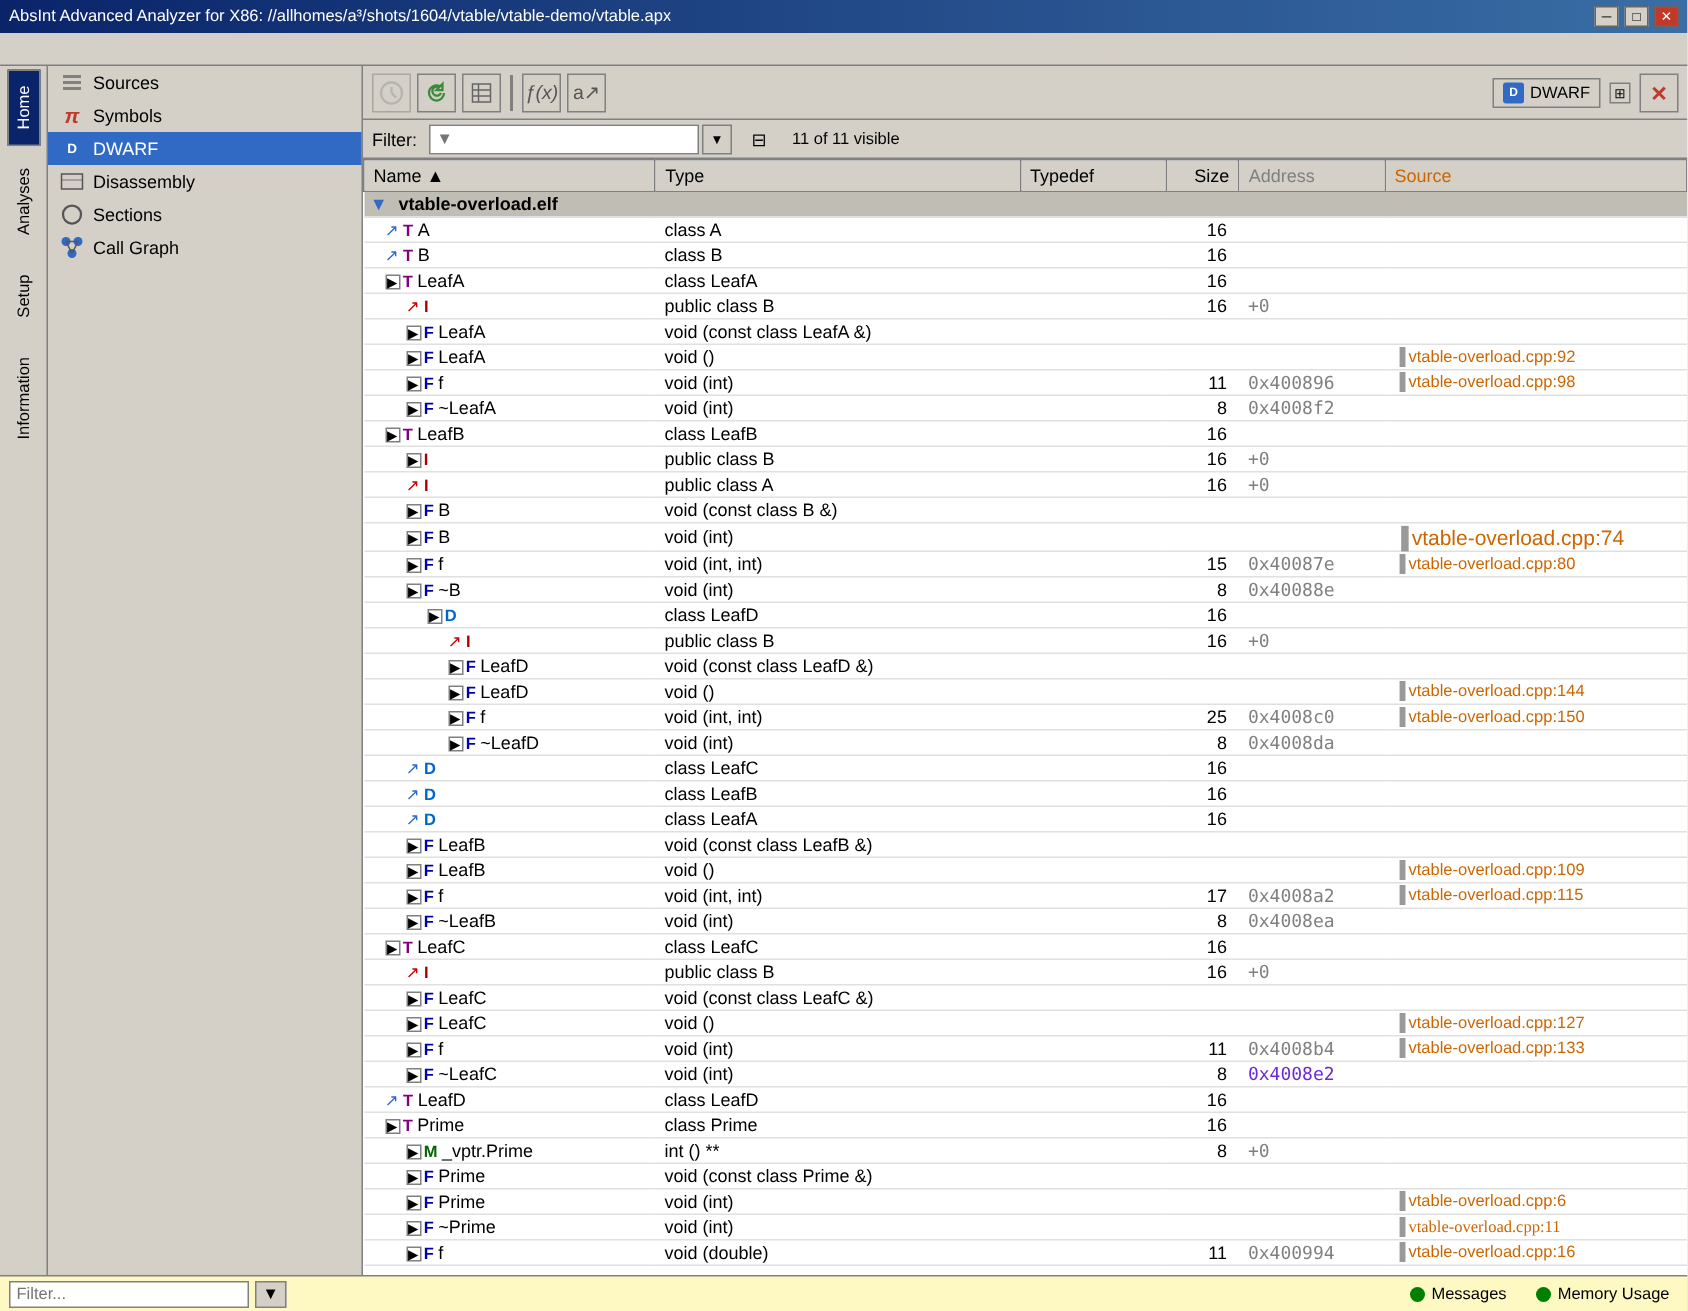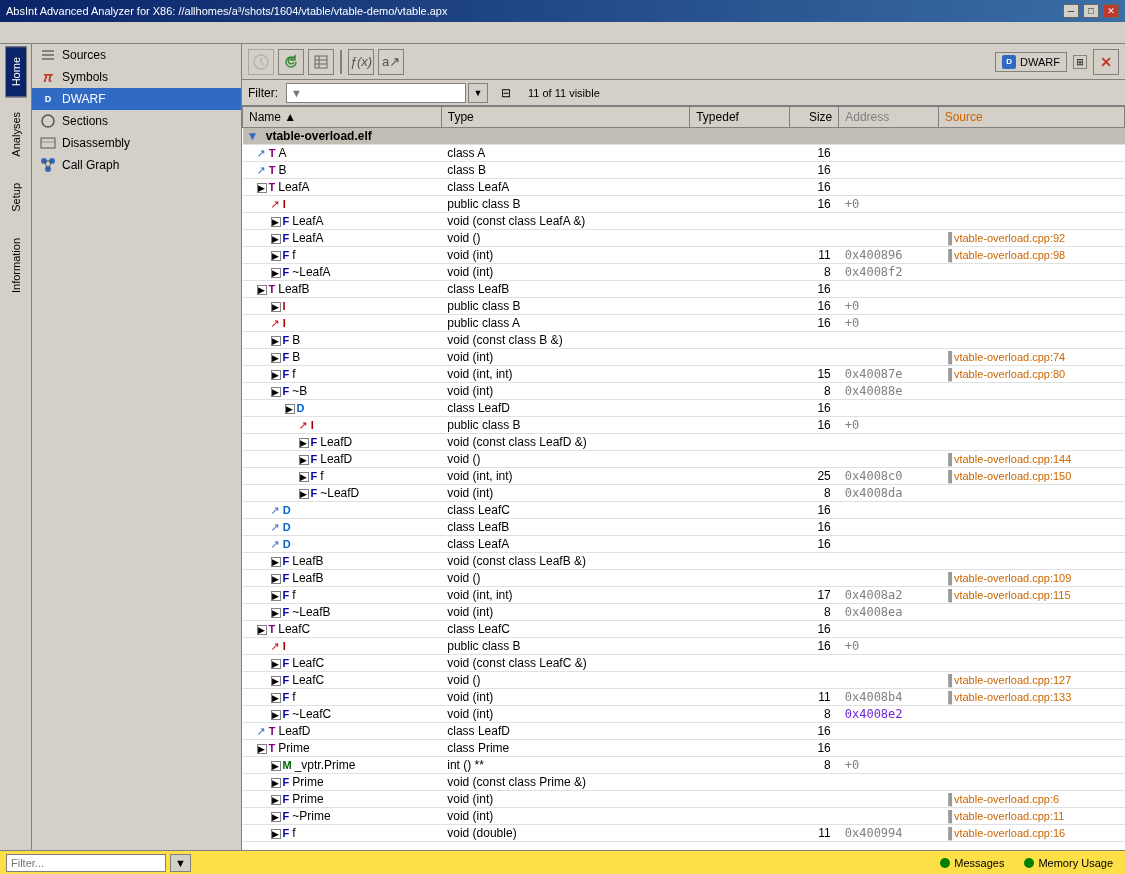--- a/index.html
+++ b/index.html
@@ -244,21 +244,21 @@
     .col-address { min-width: 80px; color: #808080; }
     .col-source { min-width: 150px; color: #cc6600; }
     
     
     #table-container::-webkit-scrollbar { width: 14px; }
     #table-container::-webkit-scrollbar-track { background: #d4d0c8; }
     #table-container::-webkit-scrollbar-thumb { background: #808080; border: 2px solid #d4d0c8; }
     
     
     #status-bar {
-      background: #fde047;
+      background: #fef9c3;
       border-top: 1px solid #808080;
       height: 24px;
       display: flex;
       align-items: center;
       padding: 0 6px;
       gap: 4px;
     }
     #status-bar .filter-area {
       display: flex; align-items: center; gap: 4px; flex: 1;
     }
@@ -345,33 +345,33 @@
     </div>
     <div class="nav-item active">
       <span class="nav-icon">
         <div class="nav-icon-dwarf">D</div>
       </span>
       <span>DWARF</span>
     </div>
     <div class="nav-item">
       <span class="nav-icon">
         <svg width="16" height="16">
-            <circle cx="8" cy="8" r="6" fill="none" stroke="#555" stroke-width="1.5"></circle>
-          </svg>
-      </span>
-      <span>Sections</span>
-    </div>
-    <div class="nav-item">
-      <span class="nav-icon">
-        <svg width="16" height="16">
             <rect x="1" y="3" width="14" height="10" fill="none" stroke="#555" stroke-width="1"></rect>
             <line x1="1" y1="7" x2="15" y2="7" stroke="#555" stroke-width="0.5"></line>
           </svg>
       </span>
       <span>Disassembly</span>
+    </div>
+    <div class="nav-item">
+      <span class="nav-icon">
+        <svg width="16" height="16">
+            <circle cx="8" cy="8" r="6" fill="none" stroke="#555" stroke-width="1.5"></circle>
+          </svg>
+      </span>
+      <span>Sections</span>
     </div>
     <div class="nav-item">
       <span class="nav-icon">
         <svg width="16" height="16">
             <circle cx="4" cy="4" r="3" fill="#316ac5"></circle>
             <circle cx="12" cy="4" r="3" fill="#316ac5"></circle>
             <circle cx="8" cy="12" r="3" fill="#316ac5"></circle>
             <line x1="4" y1="4" x2="12" y2="4" stroke="#555" stroke-width="1"></line>
             <line x1="4" y1="4" x2="8" y2="12" stroke="#555" stroke-width="1"></line>
             <line x1="12" y1="4" x2="8" y2="12" stroke="#555" stroke-width="1"></line>
@@ -542,21 +542,21 @@
               <td style="text-align: right; padding-right: 8px;"></td>
               <td style="font-family: monospace;"></td>
               <td style="color: rgb(204, 102, 0); font-size: 11px;"></td>
             </tr>
             <tr>
               <td style="padding-left: 28px;"><span class="expand-icon" style="cursor:pointer;">▶</span><span class="badge-F" style="margin-right:3px;">F</span><span>B</span></td>
               <td>void (int)</td>
               <td></td>
               <td style="text-align: right; padding-right: 8px;"></td>
               <td style="font-family: monospace;"></td>
-              <td style="color: rgb(204, 102, 0); font-size: 11px;"><span style="color:#999; margin-right:2px;">▐</span>vtable-overload.cpp:74</td>
+              <td style="color: rgb(204, 102, 0); font-size: 14px;"><span style="color:#999; margin-right:2px;">▐</span>vtable-overload.cpp:74</td>
             </tr>
             <tr>
               <td style="padding-left: 28px;"><span class="expand-icon" style="cursor:pointer;">▶</span><span class="badge-F" style="margin-right:3px;">F</span><span>f</span></td>
               <td>void (int, int)</td>
               <td></td>
               <td style="text-align: right; padding-right: 8px;">15</td>
               <td style="font-family: monospace; color: rgb(128, 128, 128);">0x40087e</td>
               <td style="color: rgb(204, 102, 0); font-size: 11px;"><span style="color:#999; margin-right:2px;">▐</span>vtable-overload.cpp:80</td>
             </tr>
             <tr>
@@ -758,21 +758,21 @@
               <td style="text-align: right; padding-right: 8px;"></td>
               <td style="font-family: monospace;"></td>
               <td style="color: rgb(204, 102, 0); font-size: 11px;"><span style="color:#999; margin-right:2px;">▐</span>vtable-overload.cpp:6</td>
             </tr>
             <tr>
               <td style="padding-left: 28px;"><span class="expand-icon" style="cursor:pointer;">▶</span><span class="badge-F" style="margin-right:3px;">F</span><span>~Prime</span></td>
               <td>void (int)</td>
               <td></td>
               <td style="text-align: right; padding-right: 8px;"></td>
               <td style="font-family: monospace;"></td>
-              <td style="color: rgb(204, 102, 0); font-size: 11px;"><span style="color:#999; margin-right:2px;">▐</span>vtable-overload.cpp:11</td>
+              <td style="color: rgb(204, 102, 0); font-size: 11px; font-family: Liberation Serif, serif;"><span style="color:#999; margin-right:2px;">▐</span>vtable-overload.cpp:11</td>
             </tr>
             <tr>
               <td style="padding-left: 28px;"><span class="expand-icon" style="cursor:pointer;">▶</span><span class="badge-F" style="margin-right:3px;">F</span><span>f</span></td>
               <td>void (double)</td>
               <td></td>
               <td style="text-align: right; padding-right: 8px;">11</td>
               <td style="font-family: monospace; color: rgb(128, 128, 128);">0x400994</td>
               <td style="color: rgb(204, 102, 0); font-size: 11px;"><span style="color:#999; margin-right:2px;">▐</span>vtable-overload.cpp:16</td>
             </tr>
           </tbody>

